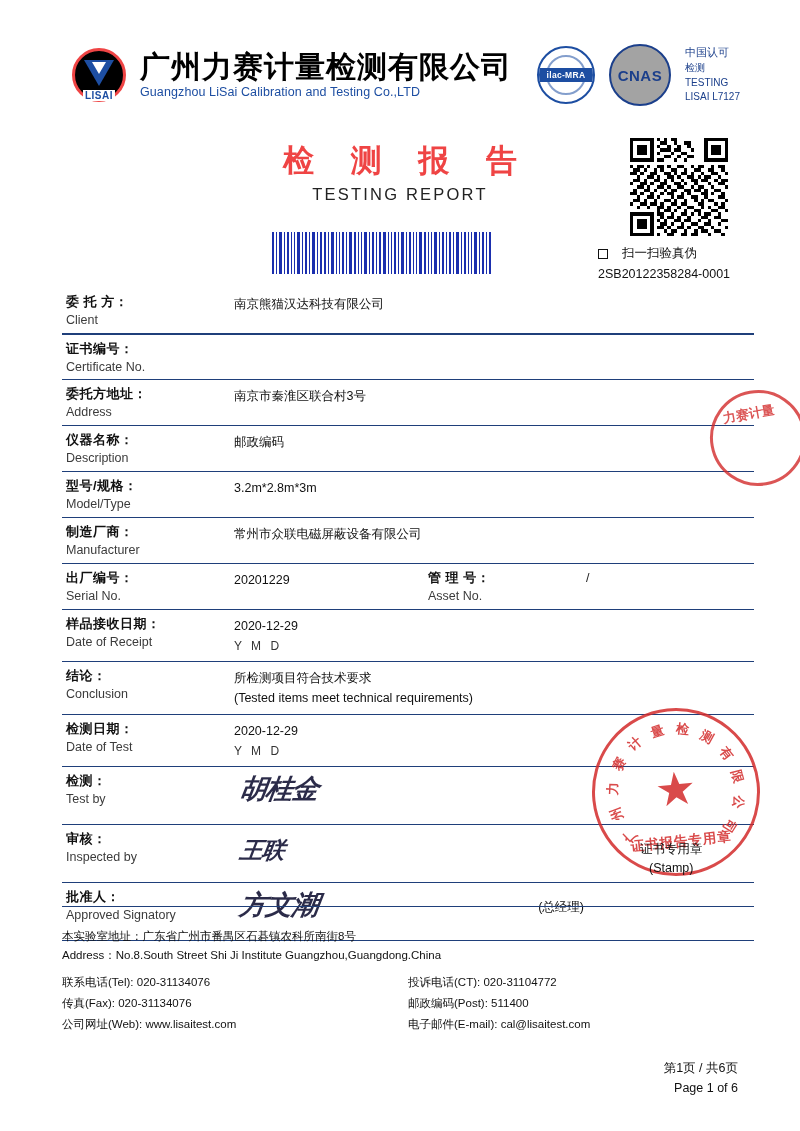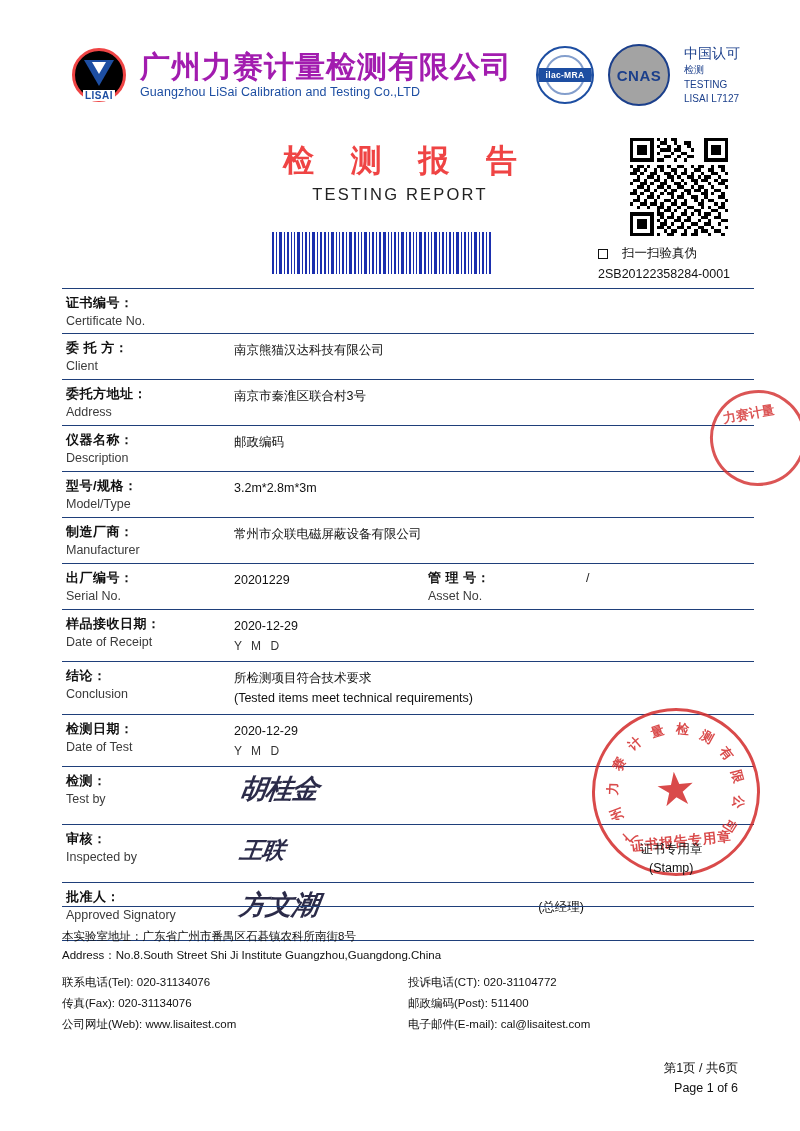--- a/index.html
+++ b/index.html
@@ -37,21 +37,21 @@
     width: 14px; height: 12px; background:#fff;
     clip-path: polygon(0 0, 100% 0, 50% 100%);
   }
   .logo-mark .word {
     position:absolute; bottom:-2px; left:50%; transform:translateX(-50%);
     font-size: 10px; color:#1d4ea2; font-weight:bold; letter-spacing:.5px;
     background:#fff; padding:0 2px;
   }
   .logo-text { margin-left: 14px; }
   .logo-cn {
-    font-size: 30px; font-weight: bold; color:#a21caf; letter-spacing: 1px;
+    font-size: 30px; font-weight: bold; color:#000000; letter-spacing: 1px;
     line-height: 1.05;
   }
   .logo-en {
     font-size: 12.5px; color:#1d4ea2; letter-spacing:.1px; margin-top:3px;
   }
   .accred { margin-left: auto; display:flex; align-items:center; gap: 14px; }
   .ilac {
     width: 58px; height: 58px; border-radius:50%;
     border: 2px solid #1d4ea2; position:relative; overflow:hidden;
     background:#fff;
@@ -65,21 +65,21 @@
     position:absolute; left:7px; right:7px; top:7px; bottom:7px;
     border:2px solid #1d4ea2; border-radius:50%; opacity:.55;
   }
   .cnas {
     width: 62px; height:62px; border-radius:50%;
     border:2px solid #1b3f8b; display:flex; align-items:center; justify-content:center;
     color:#1b3f8b; font-weight:bold; font-size:15px; letter-spacing:.5px;
     background:#a3a3a3;
   }
   .cnas-txt { font-size:10px; color:#1b3f8b; line-height:1.45; }
-  .cnas-txt .l1 { font-size:14px; }
+  .cnas-txt .l1 { font-size:11px; }
   .cnas-txt .l3 { font-size:10px; }
 
   
   .title-cn {
     position:absolute; top:140px; left:0; right:0; text-align:center;
     font-size: 31px; font-weight:bold; letter-spacing: 14px;
     color:#ef4444; text-indent: 14px;
   }
   .title-en {
     position:absolute; top:185px; left:0; right:0; text-align:center;
@@ -531,34 +531,34 @@
 </div>
 
 <div class="qr-verify">
   <span class="box"></span>
   <span>扫一扫验真伪</span>
 </div>
 <div class="cert-no-val">2SB20122358284-0001</div>
 
 <div class="table">
 
+  <div class="row">
+    <div class="lbl">
+      <div class="cn">委 托 方：</div>
+      <div class="en">Client</div>
+    </div>
+    <div class="val">南京熊猫汉达科技有限公司</div>
+  </div>
+
   <div class="row first">
     <div class="lbl">
       <div class="cn">证书编号：</div>
       <div class="en">Certificate No.</div>
     </div>
     <div class="val"></div>
-  </div>
-
-  <div class="row">
-    <div class="lbl">
-      <div class="cn">委 托 方：</div>
-      <div class="en">Client</div>
-    </div>
-    <div class="val">南京熊猫汉达科技有限公司</div>
   </div>
 
   <div class="row">
     <div class="lbl">
       <div class="cn">委托方地址：</div>
       <div class="en">Address</div>
     </div>
     <div class="val">南京市秦淮区联合村3号</div>
   </div>
 

